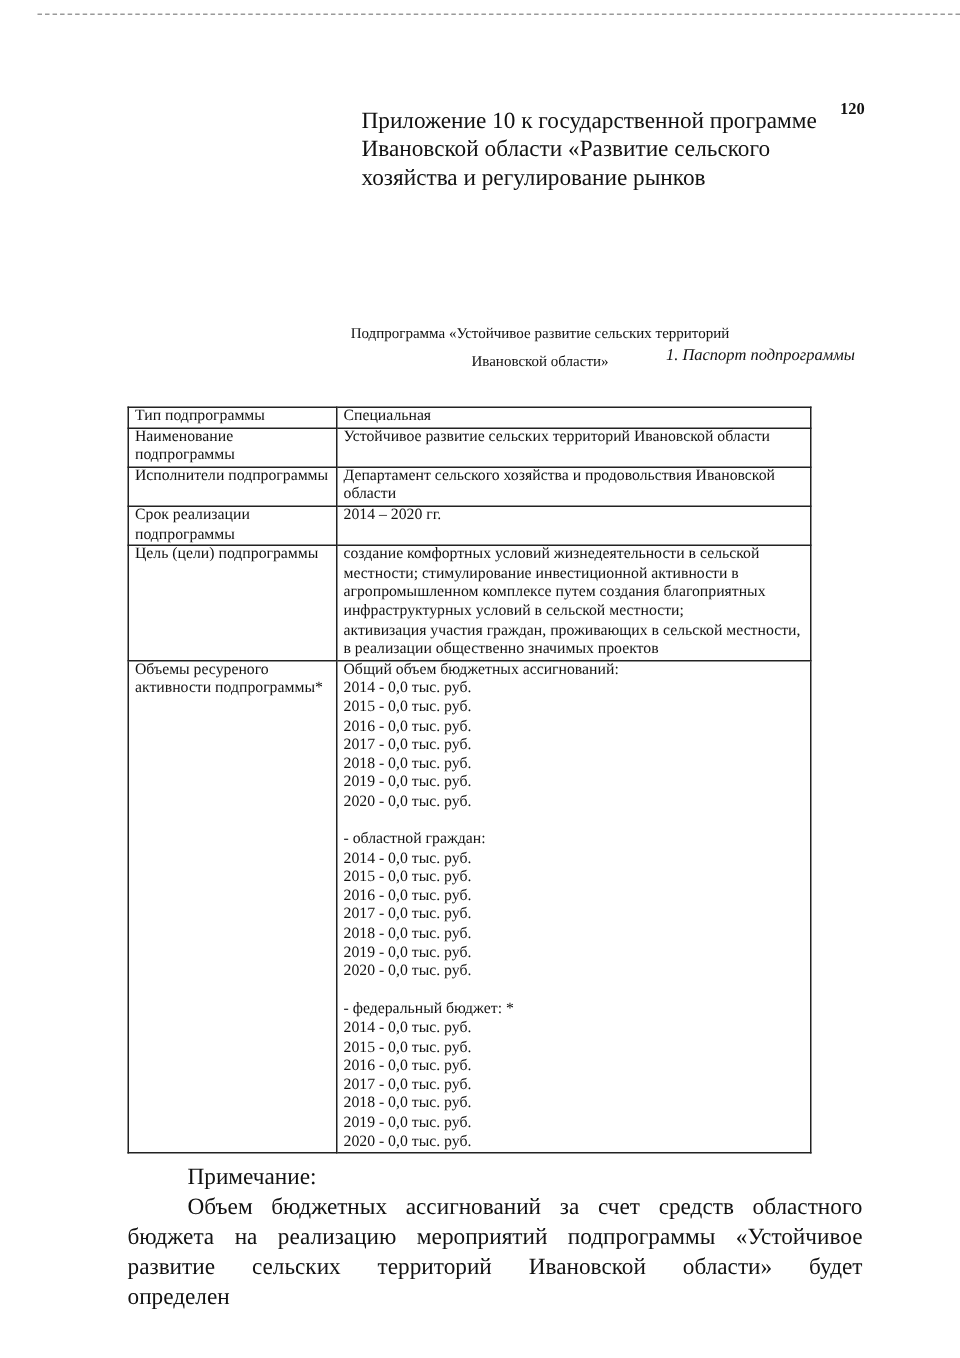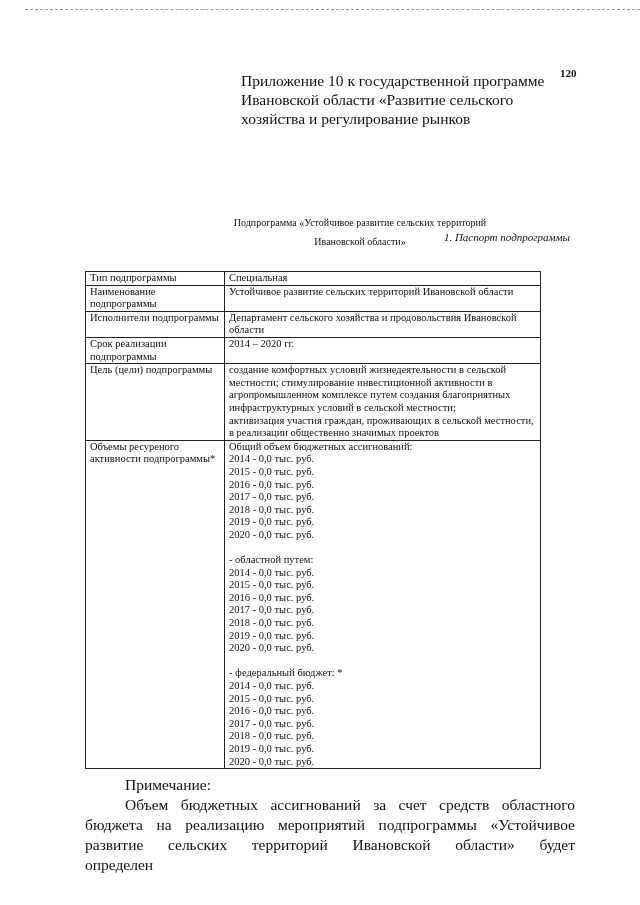--- a/index.html
+++ b/index.html
@@ -78,21 +78,21 @@
         <span class="cell-line">2014 - 0,0 тыс. руб.</span>
         <span class="cell-line">2015 - 0,0 тыс. руб.</span>
         <span class="cell-line">2016 - 0,0 тыс. руб.</span>
         <span class="cell-line">2017 - 0,0 тыс. руб.</span>
         <span class="cell-line">2018 - 0,0 тыс. руб.</span>
         <span class="cell-line">2019 - 0,0 тыс. руб.</span>
         <span class="cell-line">2020 - 0,0 тыс. руб.</span>
       </span>
       <span class="budget-gap"></span>
       <span class="budget-block">
-        <span class="cell-line">- областной путем:</span>
+        <span class="cell-line">- областной граждан:</span>
         <span class="cell-line">2014 - 0,0 тыс. руб.</span>
         <span class="cell-line">2015 - 0,0 тыс. руб.</span>
         <span class="cell-line">2016 - 0,0 тыс. руб.</span>
         <span class="cell-line">2017 - 0,0 тыс. руб.</span>
         <span class="cell-line">2018 - 0,0 тыс. руб.</span>
         <span class="cell-line">2019 - 0,0 тыс. руб.</span>
         <span class="cell-line">2020 - 0,0 тыс. руб.</span>
       </span>
       <span class="budget-gap"></span>
       <span class="budget-block">

